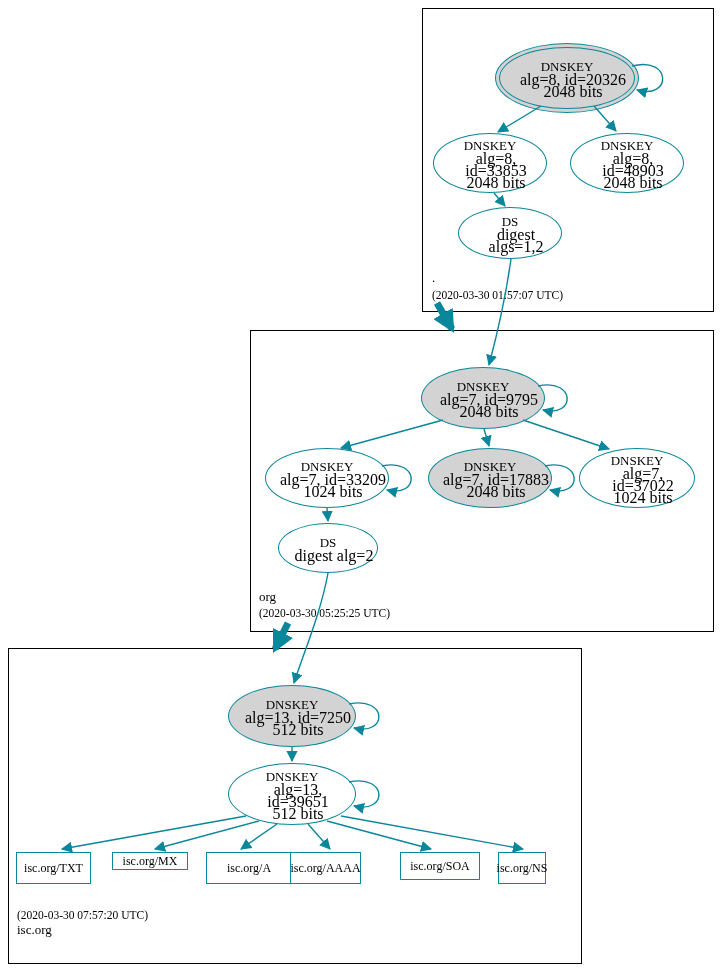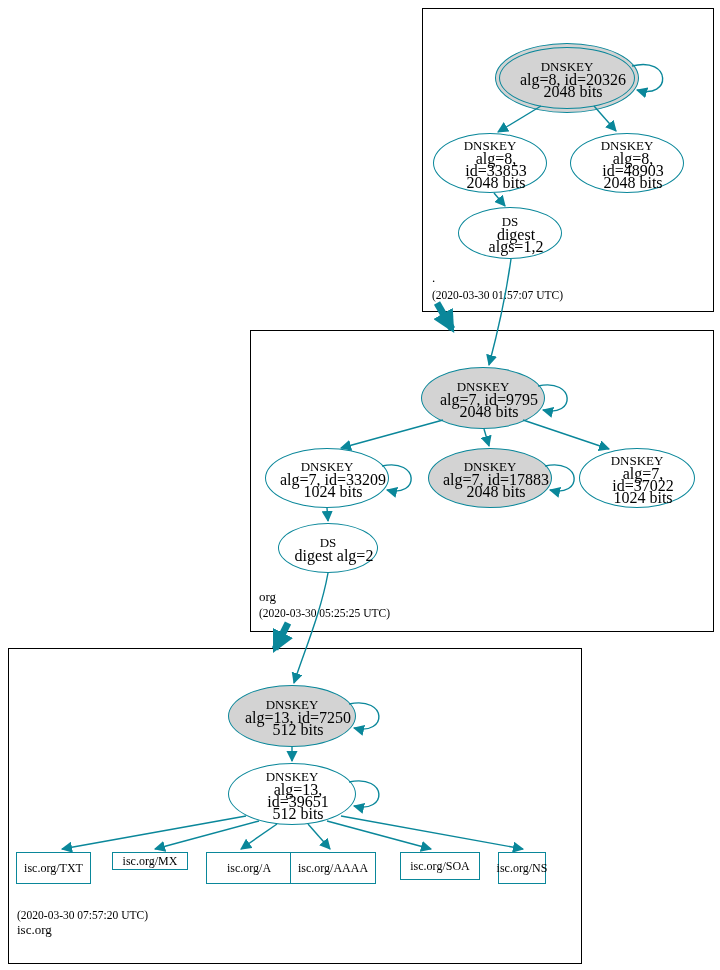--- a/index.html
+++ b/index.html
@@ -113,21 +113,21 @@
 
   <div class="node ellipse" style="left:228px;top:763px;width:128px;height:62px">
     <div class="t">DNSKEY</div>
     <div class="s">alg=13, id=39651</div>
     <div class="s">512 bits</div>
   </div>
 
   <div class="rrset" style="left:16px;top:852px;width:75px;height:32px">isc.org/TXT</div>
   <div class="rrset" style="left:112px;top:852px;width:76px;height:18px">isc.org/MX</div>
   <div class="rrset" style="left:206px;top:852px;width:86px;height:32px">isc.org/A</div>
-  <div class="rrset" style="left:290px;top:852px;width:86px;height:32px">isc.org/AAAA</div>
+  <div class="rrset" style="left:290px;top:852px;width:71px;height:32px">isc.org/AAAA</div>
   <div class="rrset" style="left:400px;top:852px;width:80px;height:28px">isc.org/SOA</div>
   <div class="rrset" style="left:498px;top:852px;width:48px;height:32px">isc.org/NS</div>
 
   <svg id="edges" width="720" height="970" viewBox="0 0 720 970">
     <defs>
       <marker id="arw" viewBox="0 0 10 10" refX="9" refY="5" markerWidth="8" markerHeight="8" orient="auto">
         <path d="M0,0 L10,5 L0,10 z" fill="#0a879a"></path>
       </marker>
       <marker id="arwT" viewBox="0 0 10 10" refX="8" refY="5" markerWidth="3.2" markerHeight="3.2" orient="auto">
         <path d="M0,0 L10,5 L0,10 z" fill="#0a879a"></path>

